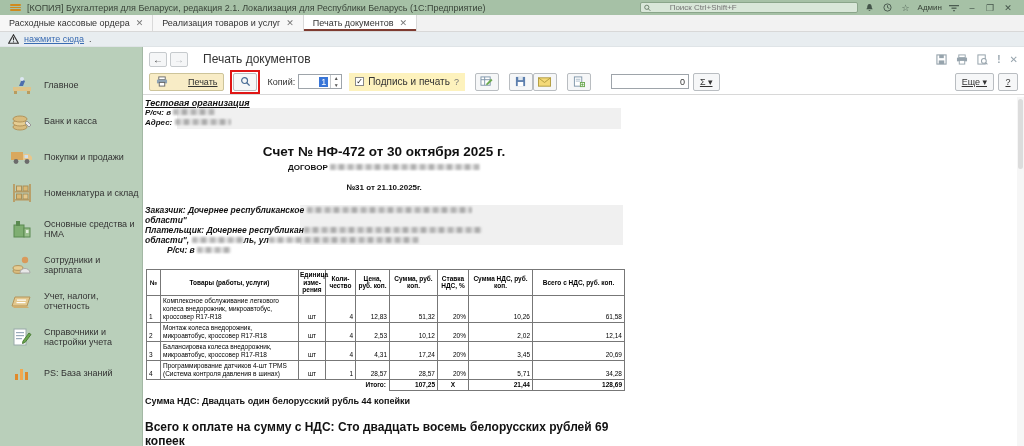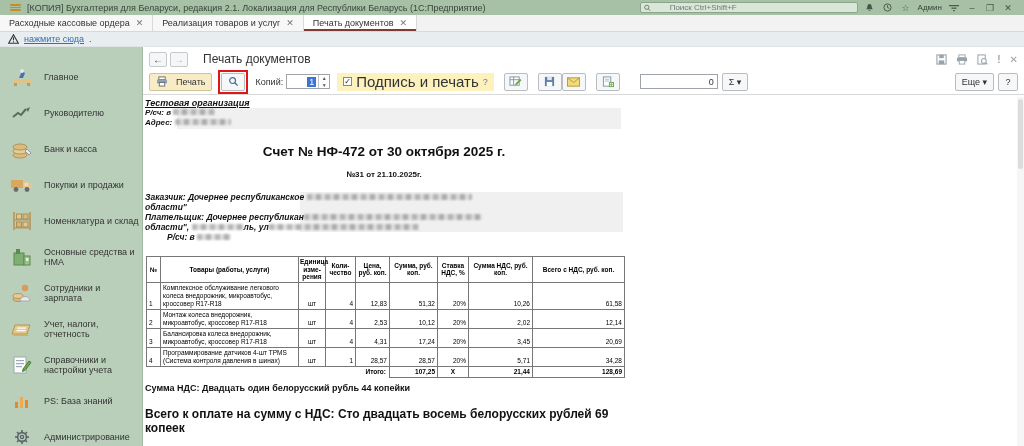--- a/index.html
+++ b/index.html
@@ -21,50 +21,50 @@
   .tab { display:flex; align-items:center; gap:6px; padding:0 9px; font-size:9px; color:#333; background:#f7f7f7; border-right:1px solid #d9d9d9; cursor:pointer; }
   .tab.active { background:#fff; box-shadow:inset 0 -2px 0 #7e3b31; }
   .tab .x { color:#777; font-size:9px; }
 
   
   .warnbar { height:15px; background:#e8edf0; display:flex; align-items:center; padding:0 8px; gap:5px; font-size:9px; color:#333; border-bottom:1px solid #dfe4e7; }
   .warnbar a { color:#3a6cb3; text-decoration:underline; cursor:pointer; }
 
   
   .bodyrow { display:flex; height:399px; }
-  .sidebar { width:142px; background:#b9cfba; padding-top:12px; flex-shrink:0; }
+  .sidebar { width:142px; background:#b9cfba; padding-top:20px; flex-shrink:0; }
   .sb-item { height:36px; display:flex; align-items:center; gap:9px; padding-left:9px; cursor:pointer; }
   .sb-item span.lbl { font-size:9px; color:#333; line-height:10px; width:96px; }
   .sb-ico { width:26px; height:22px; display:flex; align-items:center; justify-content:center; flex-shrink:0; }
 
   .main { flex:1; background:#fff; border-left:1px solid #a3b8a4; position:relative; overflow:hidden; }
 
   
   .phead { height:22px; display:flex; align-items:center; padding:2px 6px 0 6px; }
   .navbtn { width:18px; height:15px; border:1px solid #c6cacd; background:#f5f6f7; border-radius:2px; font-size:10px; line-height:13px; text-align:center; color:#444; cursor:pointer; margin-right:3px; }
   .navbtn.dis { color:#b6babd; }
   .ptitle { margin-left:12px; font-size:12px; color:#333; }
   .phead-icons { margin-left:auto; display:flex; gap:9px; align-items:center; color:#97a4ad; }
   .phead-icons .pi { cursor:pointer; display:flex; }
 
   
   .toolbar { height:26px; display:flex; align-items:center; padding:0 6px; border-bottom:1px solid #d8d8d8; }
-  .btn { display:inline-flex; align-items:center; gap:8px; border:1px solid #b9bdc1; background:#f6f7f8; border-radius:2px; font-size:9px; color:#333; padding:2px 6px; cursor:pointer; height:18px; }
+  .btn { display:inline-flex; align-items:center; gap:20px; border:1px solid #b9bdc1; background:#f6f7f8; border-radius:2px; font-size:9px; color:#333; padding:2px 6px; cursor:pointer; height:18px;text-decoration:underline; }
   .btn.print { background:#f8ecc6; border-color:#cdc49a; }
   .redbox { border:2px solid #e01616; padding:1px; margin-left:6px; display:inline-flex; }
   .iconbtn { width:24px; height:18px; display:inline-flex; align-items:center; justify-content:center; border:1px solid #b9bdc1; background:#f6f7f8; border-radius:2px; cursor:pointer; }
   .copies-lbl { font-size:9px; color:#333; margin-left:7px; margin-right:3px; }
   .spinner { width:44px; height:15px; border:1px solid #9ea4aa; background:#fff; display:flex; }
   .spin-val { flex:1; display:flex; justify-content:flex-end; align-items:center; padding-right:2px; }
   .spin-val b { background:#3875d7; color:#fff; font-size:9px; font-weight:normal; padding:0 2px; }
   .spin-ctl { width:11px; border-left:1px solid #c3c7cb; display:flex; flex-direction:column; }
   .spin-ctl div { flex:1; font-size:5px; color:#555; text-align:center; line-height:6px; cursor:pointer; }
   .signbox { background:#fdf2bd; height:18px; display:flex; align-items:center; gap:4px; padding:0 6px; margin-left:7px; cursor:pointer; }
   .cb { width:9px; height:9px; background:#fff; border:1px solid #888; font-size:8px; line-height:8px; text-align:center; color:#222; }
-  .signbox .lbl { font-size:15px; color:#333; }
+  .signbox .lbl { font-size:10px; color:#333; }
   .signbox .q { color:#777; font-size:9px; }
   .inp0 { width:78px; height:15px; border:1px solid #9ea4aa; font-size:9px; text-align:right; padding-right:3px; margin-left:20px; color:#333; font-family:"Liberation Sans",sans-serif; }
   .sigma { margin-left:4px; }
   .tb-right { margin-left:auto; display:flex; gap:4px; } .gap10 { width:10px; }
 
   
   .docarea { position:relative; padding:3px 0 0 2px; height:350px; }
   .doc { position:relative; width:478px; font-style:italic; font-weight:bold; color:#111; }
   .redact-bg { position:absolute; background:#f0f0f0; z-index:0; }
   .z { position:relative; z-index:1; }
@@ -168,29 +168,20 @@
             <rect x="4" y="16" width="3" height="3" fill="#b99c5e"></rect>
             <rect x="17" y="16" width="3" height="3" fill="#b99c5e"></rect>
             <path d="M9 11 L12 4 L15 6 L13 11 Z" fill="#4d6fae"></path>
             <circle cx="12" cy="4" r="2" fill="#dde7f2"></circle>
           </svg>
         </span>
       <span class="lbl">Главное</span>
     </div>
     <div class="sb-item">
       <span class="sb-ico">
-          <svg width="20" height="14" viewBox="0 0 20 14">
-            <polyline points="1,11 6,7 9,9 14,3" fill="none" stroke="#5b6b5b" stroke-width="2"></polyline>
-            <path d="M14 3 L18 1 L16 6 Z" fill="#5b6b5b"></path>
-          </svg>
-        </span>
-      <span class="lbl">Руководителю</span>
-    </div>
-    <div class="sb-item">
-      <span class="sb-ico">
           <svg width="22" height="20" viewBox="0 0 22 20">
             <ellipse cx="9" cy="16" rx="7" ry="3" fill="#d9bc7e" stroke="#b3945a"></ellipse>
             <ellipse cx="9" cy="12" rx="7" ry="3" fill="#e6cd93" stroke="#b3945a"></ellipse>
             <ellipse cx="9" cy="8" rx="7" ry="3" fill="#d9bc7e" stroke="#b3945a"></ellipse>
             <path d="M16 10 L20 14 L18 16 L14 12 Z" fill="#e9e9e9" stroke="#999"></path>
           </svg>
         </span>
       <span class="lbl">Банк и касса</span>
     </div>
     <div class="sb-item">
@@ -267,35 +258,20 @@
     </div>
     <div class="sb-item">
       <span class="sb-ico">
           <svg width="18" height="16" viewBox="0 0 18 16">
             <rect x="2" y="9" width="3" height="6" fill="#e08a2a"></rect>
             <rect x="7" y="4" width="3" height="11" fill="#f0a94f"></rect>
             <rect x="12" y="7" width="3" height="8" fill="#e08a2a"></rect>
           </svg>
         </span>
       <span class="lbl">PS: База знаний</span>
-    </div>
-    <div class="sb-item">
-      <span class="sb-ico">
-          <svg width="16" height="16" viewBox="0 0 16 16">
-            <g stroke="#5b6468" stroke-width="1.6">
-              <line x1="8" y1="1" x2="8" y2="15"></line>
-              <line x1="1" y1="8" x2="15" y2="8"></line>
-              <line x1="3" y1="3" x2="13" y2="13"></line>
-              <line x1="13" y1="3" x2="3" y2="13"></line>
-            </g>
-            <circle cx="8" cy="8" r="4.4" fill="#b9cfba" stroke="#5b6468" stroke-width="1.6"></circle>
-            <circle cx="8" cy="8" r="1.6" fill="#b9cfba" stroke="#5b6468" stroke-width="1.4"></circle>
-          </svg>
-        </span>
-      <span class="lbl">Администрирование</span>
     </div>
   </div>
 
   <div class="main">
 
     <div class="phead">
       <span class="navbtn">←</span>
       <span class="navbtn dis">→</span>
       <span class="ptitle">Печать документов</span>
       <span class="phead-icons">
@@ -400,20 +376,21 @@
     </div>
 
     <div class="docarea">
       <div class="doc">
         <div class="redact-bg" style="left:32px;top:10px;width:444px;height:21px;"></div>
         <div class="org z">Тестовая организация</div>
         <div class="small z"><span>Р/сч:  в</span> <span class="smudge" style="width:42px"></span></div>
         <div class="small z"><span>Адрес:</span> <span class="smudge" style="width:56px"></span></div>
 
         <div class="doctitle z">Счет № НФ-472 от 30 октября 2025 г.</div>
+        <div class="contract z"><span>ДОГОВОР</span> <span class="smudge" style="width:150px"></span></div>
         <div class="contract z" style="margin-top:11px;">№31 от 21.10.2025г.</div>
 
         <div class="parties">
           <div class="redact-bg" style="left:155px;top:0px;width:323px;height:40px;"></div>
           <div class="z"><span>Заказчик: Дочернее республиканское</span> <span class="smudge" style="width:165px"></span></div>
           <div class="z">области"</div>
           <div class="z"><span>Плательщик: Дочернее республикан</span><span class="smudge" style="width:178px"></span></div>
           <div class="z"><span>области",</span> <span class="smudge" style="width:52px"></span><span>ль, ул</span><span class="smudge" style="width:150px"></span></div>
           <div class="z indent"><span>Р/сч:  в</span> <span class="smudge" style="width:34px"></span></div>
         </div>

